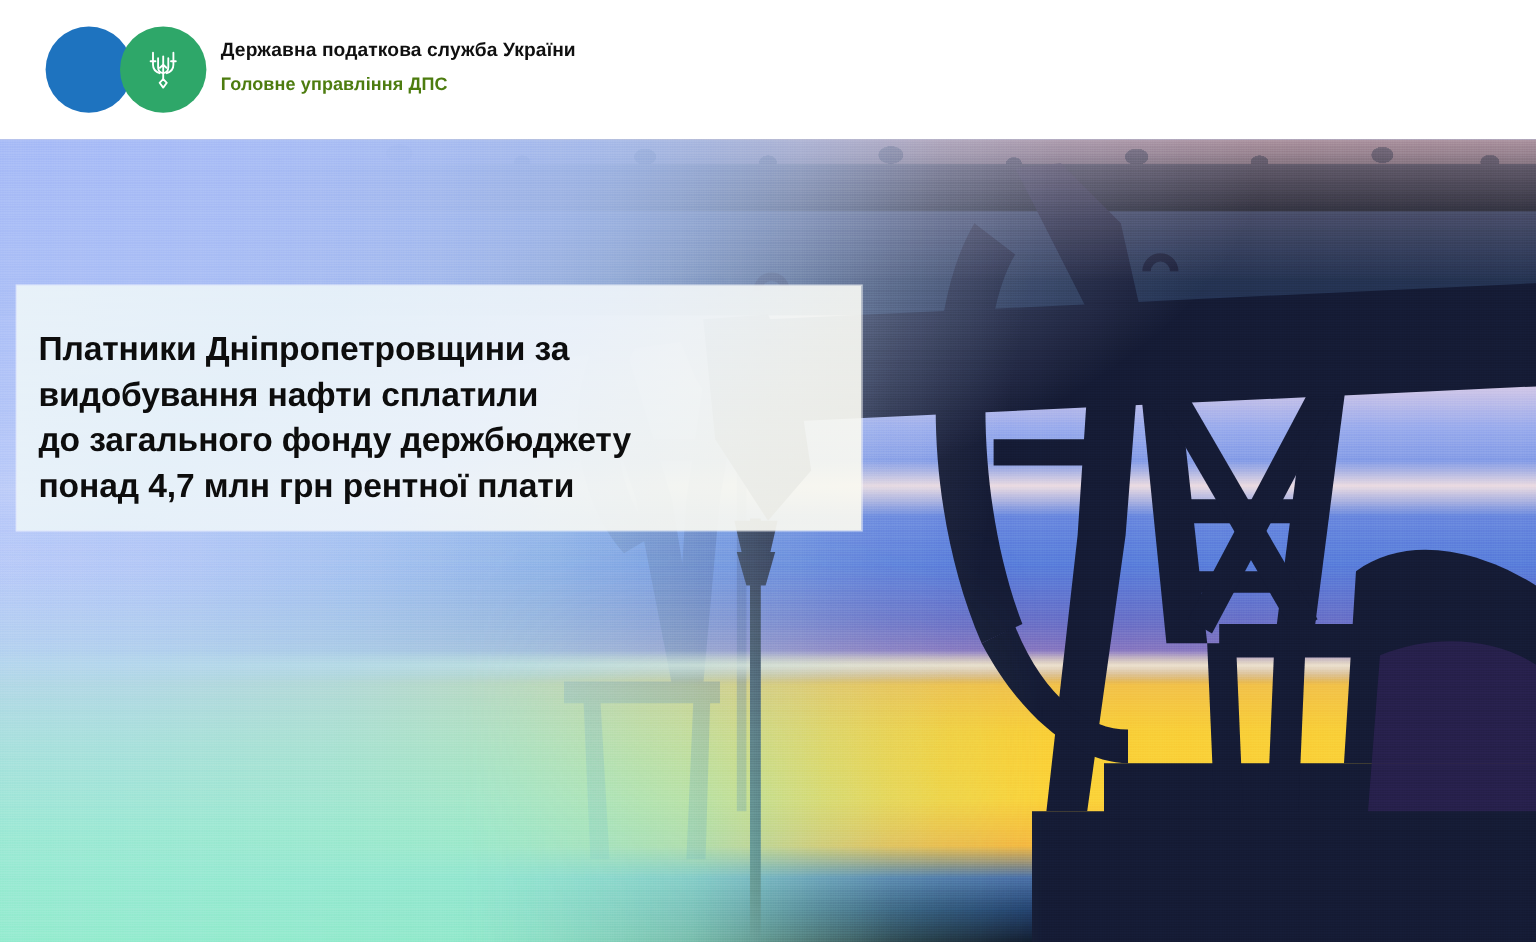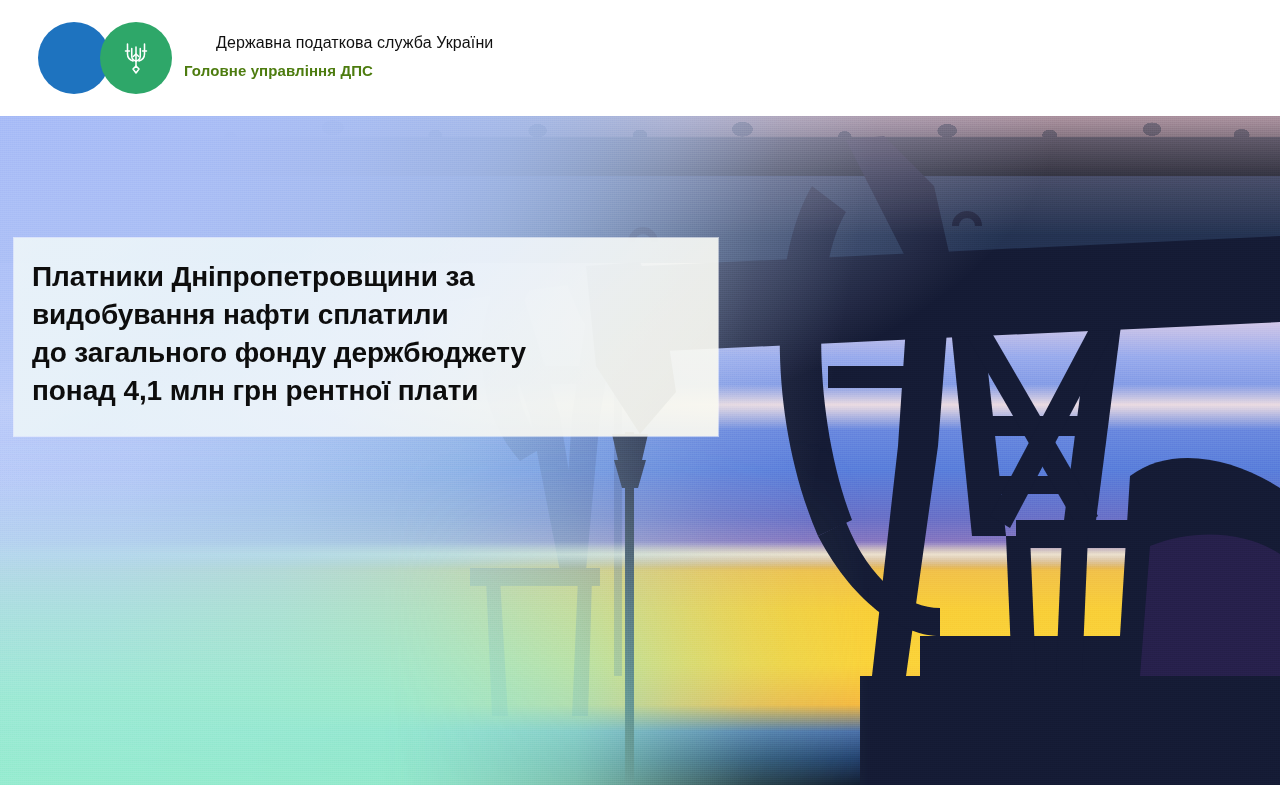--- a/index.html
+++ b/index.html
@@ -22,22 +22,22 @@
   #logo-circle-blue  { left:6px;  width:72px; height:72px; background:#1E73BF; }
   #logo-circle-green { left:68px; width:72px; height:72px; background:#2EA769; }
   #trident-icon {
     position:absolute; left:68px; top:0; width:72px; height:72px;
     display:flex; align-items:center; justify-content:center;
   }
   #trident-icon svg { width:26px; height:34px; display:block; }
 
   #header-text { margin-left:4px; flex:1 1 auto; padding-bottom:2px; }
   #org-title {
-    font-size:16px; font-weight:normal; color:#101010;
-    letter-spacing:0.1px; line-height:1.2; margin-bottom:9px;margin-left:32px;
+    font-size:16px; font-weight:bold; color:#101010;
+    letter-spacing:0.1px; line-height:1.2; margin-bottom:9px;
   }
   .dept-line {
     font-size:15px; font-weight:bold; color:#4d7c0f;
     letter-spacing:0.1px; line-height:1.35;
   }
 
   
   #hero {
     position:absolute; left:0; top:116px; width:1280px; height:669px;
     overflow:hidden; z-index:10; background:#8fa8f0;
@@ -160,21 +160,21 @@
   #headline-panel {
     position:absolute; left:14px; top:238px; width:704px; min-height:198px;
     z-index:30;
     background:linear-gradient(135deg,
       rgba(236,245,249,.93) 0%,
       rgba(233,243,249,.93) 30%,
       rgba(238,244,250,.93) 55%,
       rgba(246,247,242,.93) 80%,
       rgba(250,249,240,.93) 100%);
     box-shadow:0 0 0 1px rgba(255,255,255,.55);
-    padding:20px 20px 18px 18px;
+    padding:34px 20px 18px 18px;
   }
   .headline-line {
     font-size:28px; font-weight:bold; color:#0d0d0d;
     line-height:38px; letter-spacing:-0.1px; white-space:nowrap;
   }
 </style>
 </head>
 <body>
 
 <div id="page">
@@ -286,16 +286,16 @@
     <div class="layer" id="wash-topleft"></div>
     <div class="layer" id="wash-mint"></div>
     <div class="layer" id="grain"></div>
 
   </div>
 
   <div id="headline-panel">
     <div class="headline-line">Платники Дніпропетровщини за</div>
     <div class="headline-line">видобування нафти сплатили</div>
     <div class="headline-line">до загального фонду держбюджету</div>
-    <div class="headline-line">понад 4,1 млн грн рентної плати</div>
+    <div class="headline-line">понад 4,7 млн грн рентної плати</div>
   </div>
 
 </div>
 
 </body></html>

